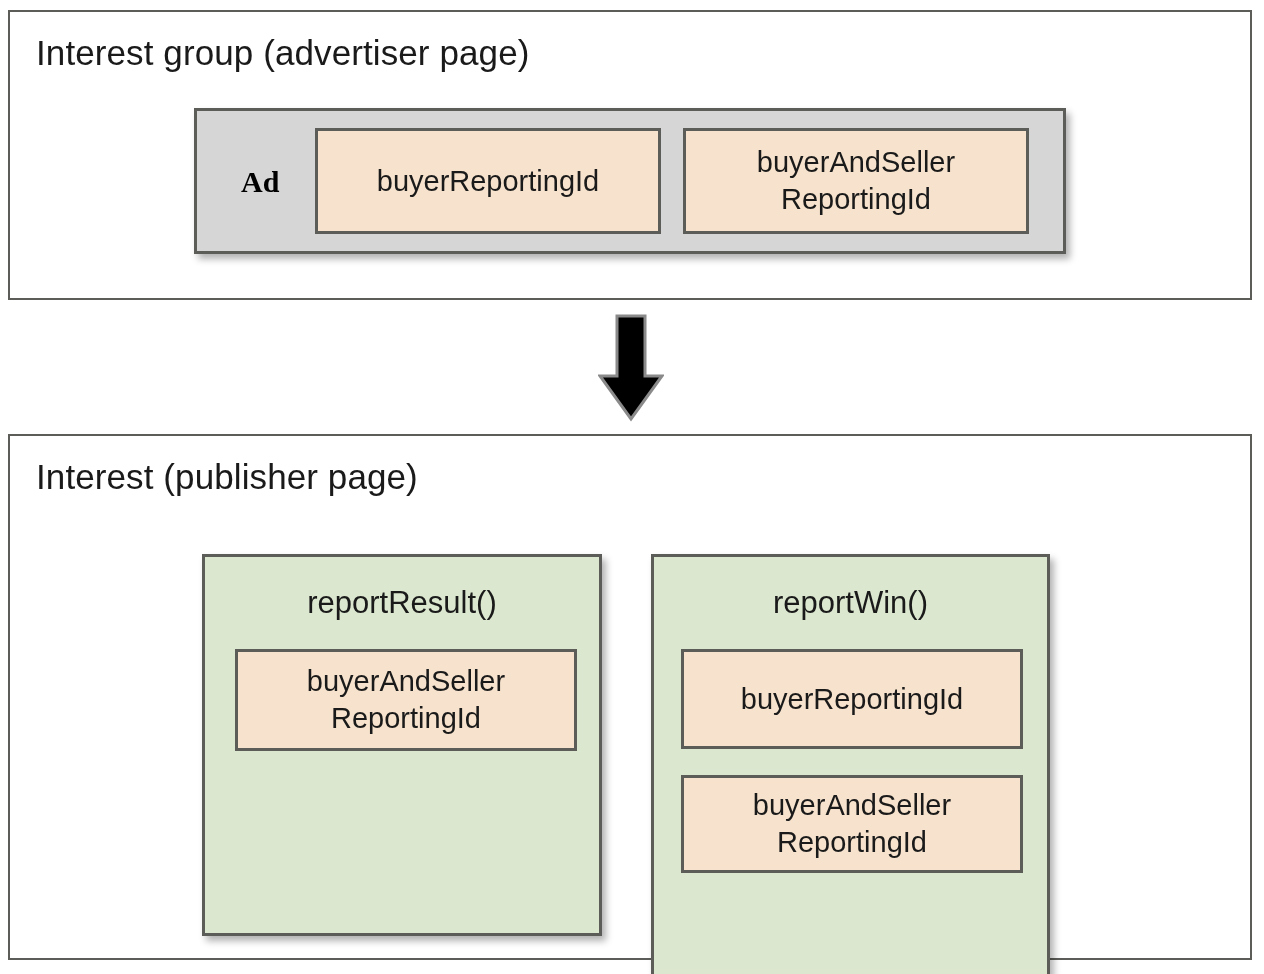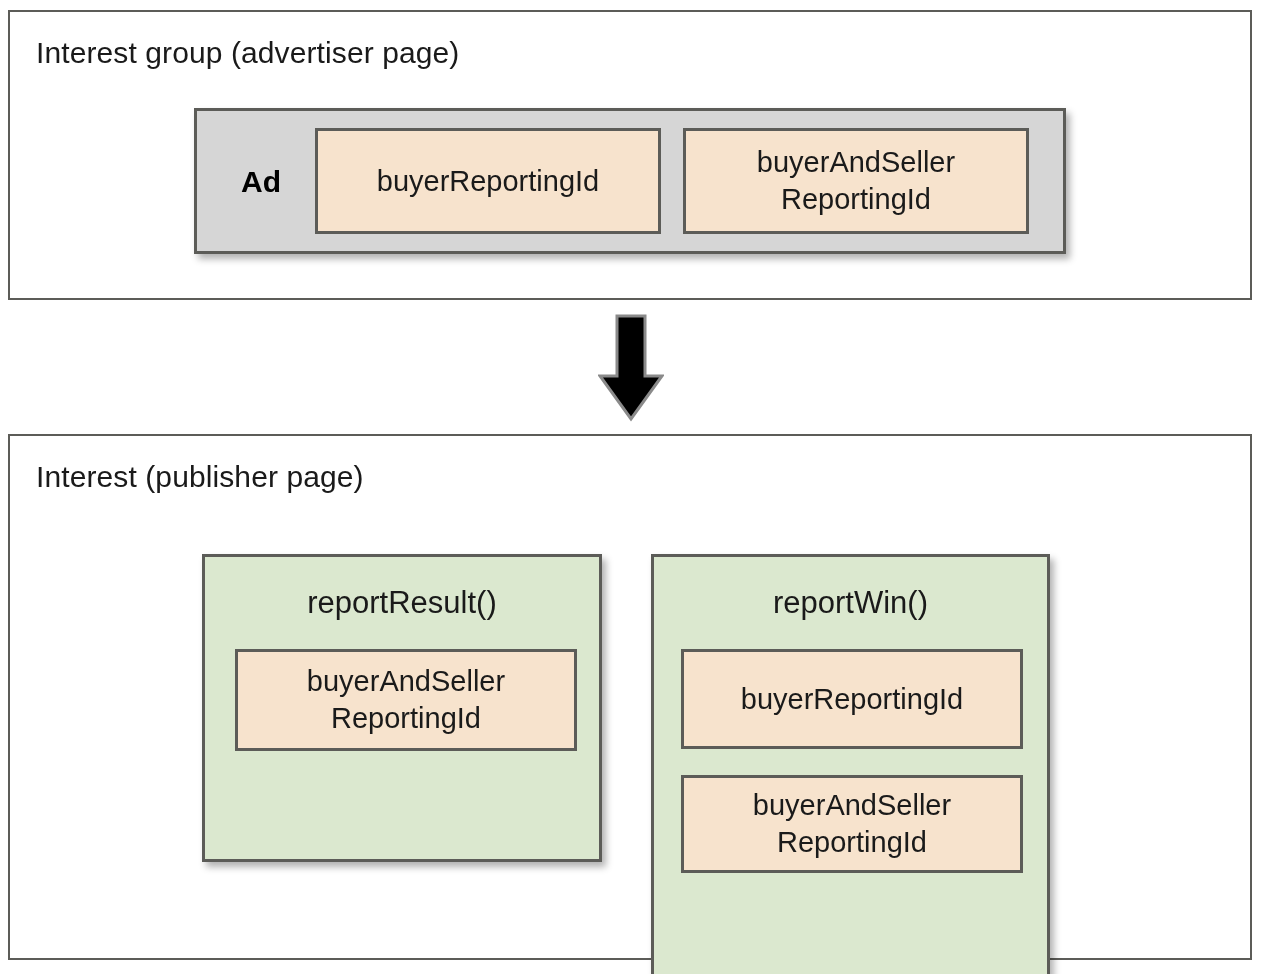--- a/index.html
+++ b/index.html
@@ -36,21 +36,21 @@
     left: 8px;
     top: 434px;
     width: 1244px;
     height: 526px;
   }
 
   .section-title {
     position: absolute;
     left: 26px;
     top: 20px;
-    font-size: 30px;
+    font-size: 35px;
     line-height: 42px;
     letter-spacing: 0.1px;
     color: #1a1a1a;
     white-space: nowrap;
   }
 
   
   .node {
     position: absolute;
     box-sizing: border-box;
@@ -67,20 +67,21 @@
     background: #d6d6d6;
   }
   #ad-label {
     position: absolute;
     left: 44px;
     top: 53px;
     font-size: 30px;
     font-weight: bold;
     line-height: 36px;
     color: #000000;
+    font-family: Liberation Serif, serif;
   }
 
   
   .chip {
     position: absolute;
     box-sizing: border-box;
     background: #f7e3cd;
     border: 3px solid #5c5c58;
     display: flex;
     align-items: center;
@@ -119,21 +120,21 @@
     position: absolute;
     box-sizing: border-box;
     background: #dbe8cf;
     border: 3px solid #5c5c58;
     box-shadow: 4px 5px 7px rgba(0,0,0,0.30);
   }
   #func-report-result {
     left: 202px;
     top: 554px;
     width: 400px;
-    height: 308px;
+    height: 382px;
   }
   #func-report-win {
     left: 651px;
     top: 554px;
     width: 399px;
     height: 423px;
   }
   .func-title {
     position: absolute;
     left: 0;

